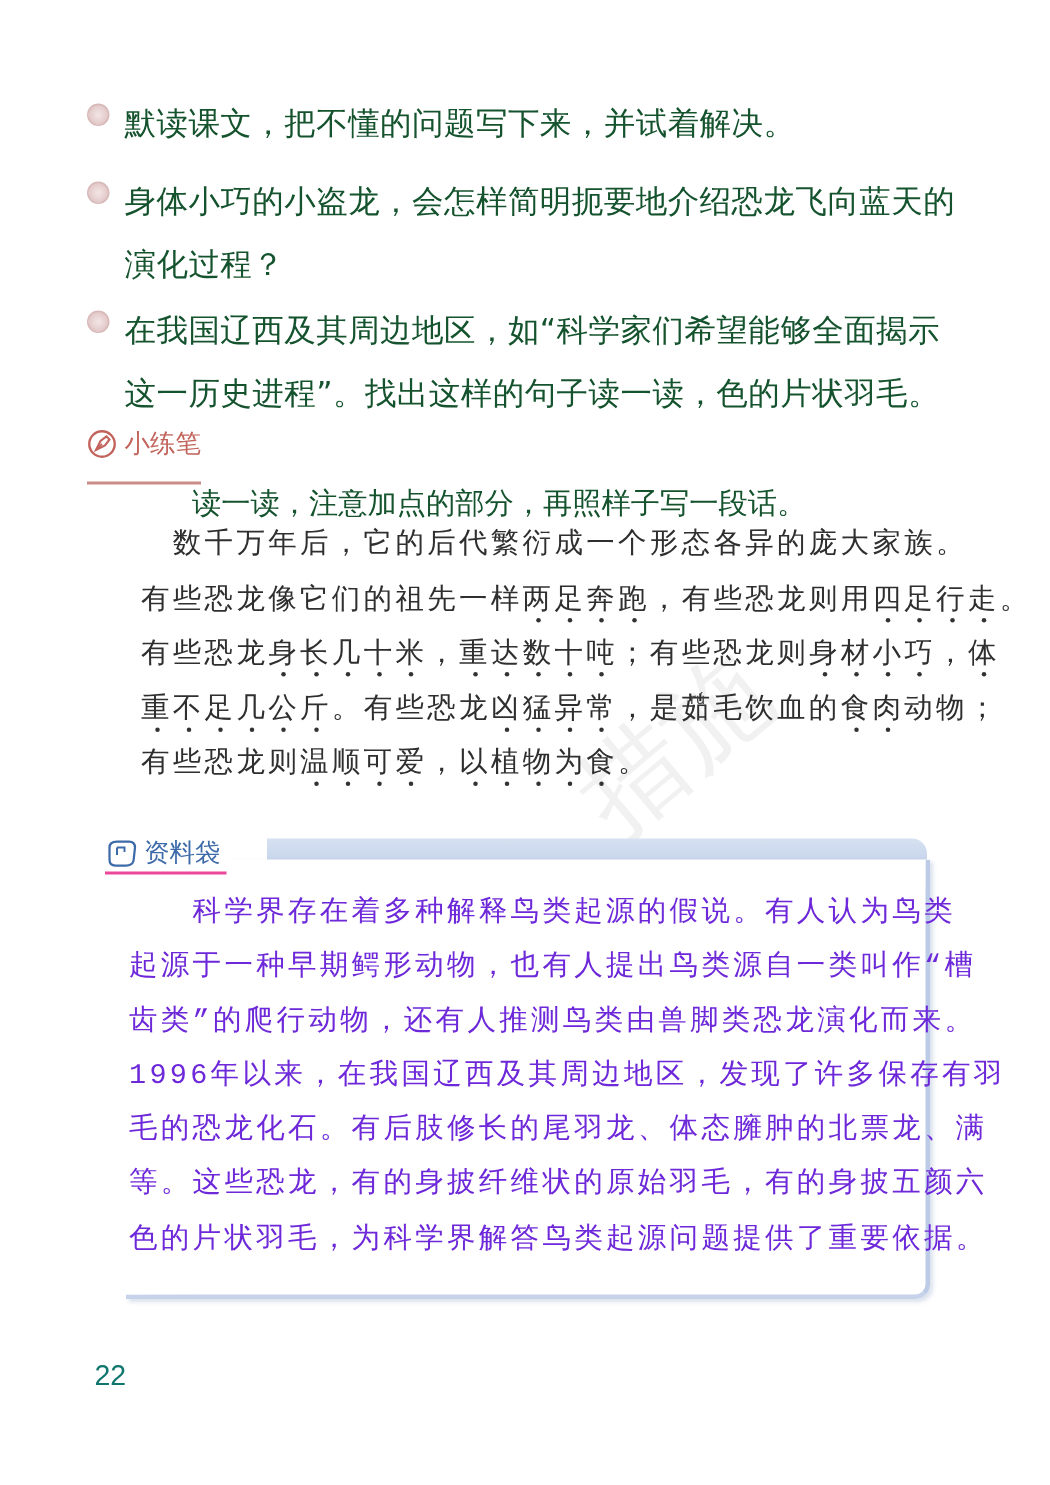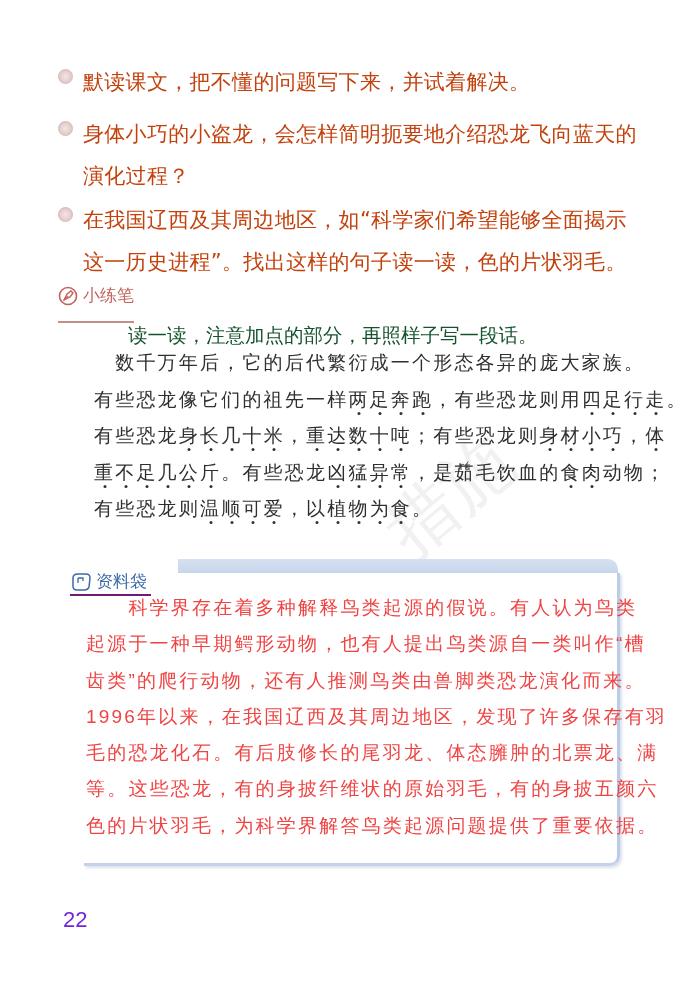--- a/index.html
+++ b/index.html
@@ -6,57 +6,57 @@
   body {
     width: 700px; height: 990px; background: #ffffff; position: relative; overflow: hidden;
     font-family: "DejaVu Sans", sans-serif; color: #2b2b2b;
   }
   .q-item { position: absolute; left: 58px; width: 600px; display: flex; align-items: flex-start; }
   .q-bullet {
     width: 15px; height: 15px; border-radius: 50%; flex: 0 0 15px; margin-top: 8px; margin-right: 10px;
     background: radial-gradient(circle at 50% 50%, #f3e6e6 0%, #e5cccc 60%, #d8b6b6 100%);
     border: 1px solid #d7b9b9; box-sizing: border-box;
   }
-  .q-text { font-size: 21px; line-height: 42px; letter-spacing: 0.3px; color: #c2410c; }
+  .q-text { font-size: 21px; line-height: 42px; letter-spacing: 0.3px; color: #14532d; }
   .section-head {
     position: absolute; left: 58px; top: 284px; display: flex; align-items: center;
     border-bottom: 2px solid #c98c86; padding-bottom: 14px;
   }
   .section-head .label { color: #c2645c; font-size: 17px; margin-left: 5px; }
   .para { position: absolute; font-family: "DejaVu Serif", serif; color: #2f2f2f; }
   .instruction { left: 128px; top: 322px; font-family: "DejaVu Sans", sans-serif; font-size: 19.5px; color: #14532d; }
   .example { left: 94px; top: 344px; width: 560px; font-size: 19px; line-height: 36.5px; }
   .example .line { white-space: nowrap; letter-spacing: 2.2px; }
   .dot { position: relative; }
   .dot::after {
     content: ""; position: absolute; left: 50%; bottom: -5px; width: 3px; height: 3px;
     background: #333; border-radius: 50%; transform: translateX(-50%);
   }
   .ruby-wrap { position: relative; }
   .ruby-wrap .py { position: absolute; top: -12px; left: 50%; transform: translateX(-50%); font-size: 10px; font-family: "DejaVu Sans", sans-serif; color: #444; letter-spacing: 0; }
   .zl-head {
-    position: absolute; left: 70px; top: 570px; display: flex; align-items: center;
-    border-bottom: 2px solid #701a75; padding-bottom: 1px; z-index: 2; background: #fff; padding-right: 4px; justify-content: space-between;
+    position: absolute; left: 70px; top: 557px; display: flex; align-items: center;
+    border-bottom: 2px solid #ec4899; padding-bottom: 1px; z-index: 2; background: #fff; padding-right: 4px; justify-content: space-between;
   }
   .zl-head .label { color: #3d6aa8; font-size: 17px; margin-left: 4px; }
   .zl-topbar {
     position: absolute; left: 178px; top: 559px; width: 440px; height: 14px;
     background: linear-gradient(#d6e1f1, #c8d6ec); border-top-right-radius: 10px;
   }
   .zl-box {
     position: absolute; left: 84px; top: 573px; width: 533px; height: 290px;
     border-right: 3px solid #bccbe6; border-bottom: 3px solid #c5d2ea;
     border-bottom-right-radius: 10px; box-shadow: 2px 2px 3px rgba(150,165,200,0.35);
   }
   .zl-text {
-    position: absolute; left: 86px; top: 590px; width: 530px; font-family: Liberation Sans, sans-serif;
-    font-size: 19px; line-height: 36.3px; color: #ef4444;
+    position: absolute; left: 86px; top: 590px; width: 530px; font-family: Liberation Mono, monospace;
+    font-size: 19px; line-height: 36.3px; color: #6d28d9;
   }
   .zl-text .line { white-space: nowrap; letter-spacing: 2.2px; }
-  .page-num { position: absolute; left: 63px; top: 907px; font-size: 22px; color: #6d28d9; font-family: "Liberation Sans", sans-serif; }
+  .page-num { position: absolute; left: 63px; top: 907px; font-size: 19px; color: #0f766e; font-family: "Liberation Sans", sans-serif; }
   .watermark {
     position: absolute; left: 380px; top: 450px; font-size: 70px; color: rgba(200,200,200,0.25);
     transform: rotate(-40deg); font-family: "DejaVu Sans", sans-serif; pointer-events: none;
   }
 </style>
 </head>
 <body>
 
 <div class="watermark">措施</div>
 

